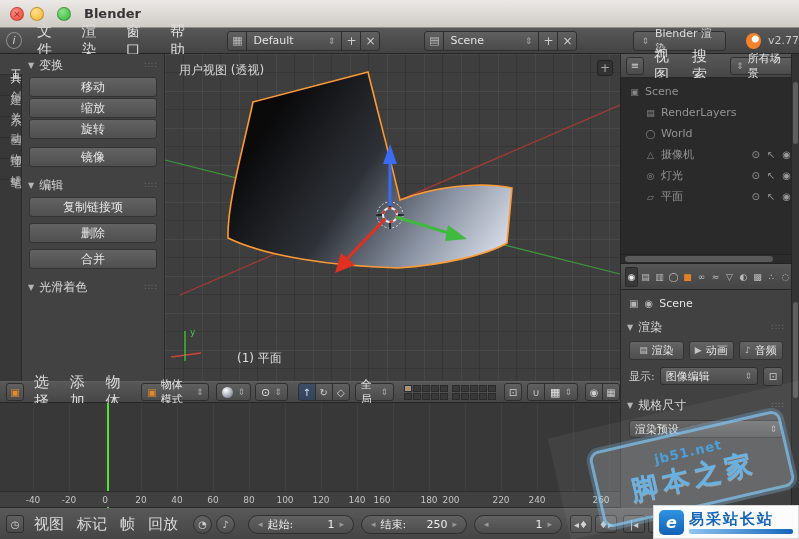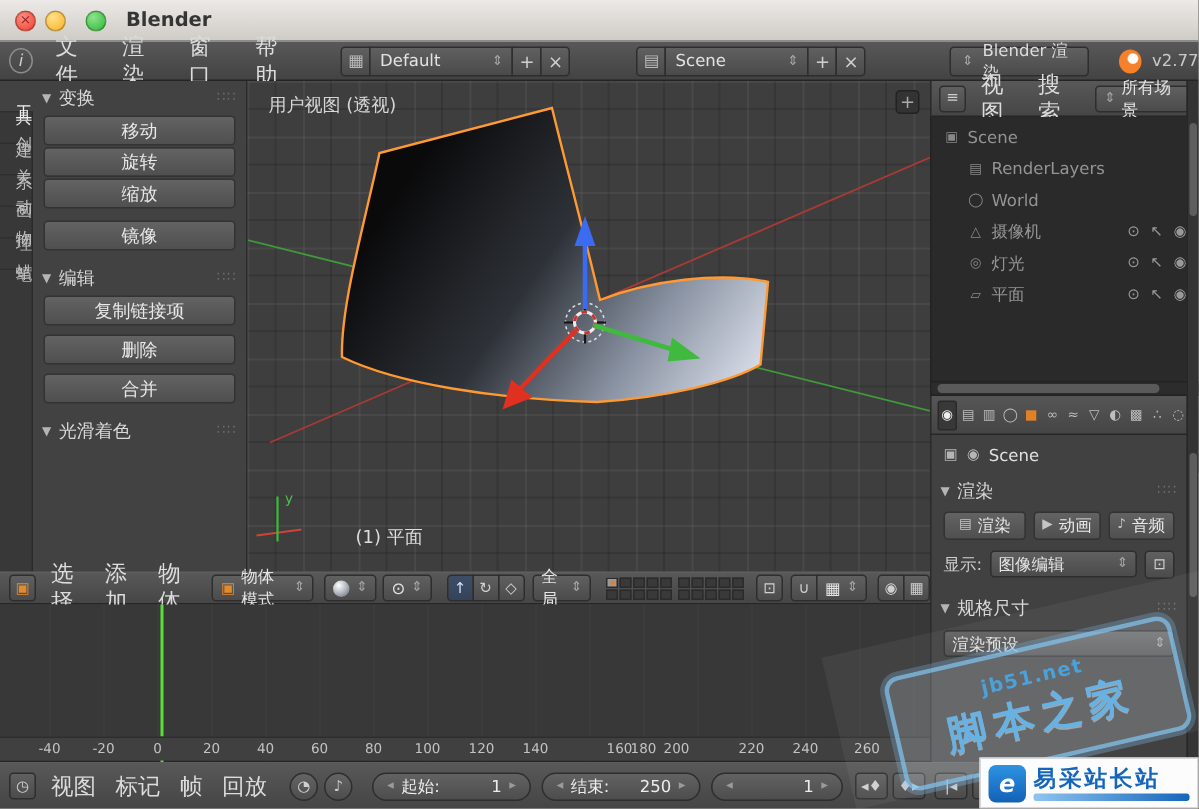--- a/index.html
+++ b/index.html
@@ -219,22 +219,22 @@
     <div class="vtab">蜡笔</div>
   </div>
 
   <div class="toolshelf">
     <div class="panel-hdr">
       <span class="tri">▼</span>
       <span>变换</span>
       <span class="grip">∷∷</span>
     </div>
     <div class="shelf-btn">移动</div>
+    <div class="shelf-btn">缩放</div>
     <div class="shelf-btn">旋转</div>
-    <div class="shelf-btn">缩放</div>
     <div class="gap6"></div>
     <div class="shelf-btn">镜像</div>
     <div class="gap6"></div>
     <div class="panel-hdr">
       <span class="tri">▼</span>
       <span>编辑</span>
       <span class="grip">∷∷</span>
     </div>
     <div class="shelf-btn">复制链接项</div>
     <div class="gap4"></div>
@@ -365,26 +365,26 @@
       <span style="left:33px">-40</span>
       <span style="left:69px">-20</span>
       <span style="left:105px">0</span>
       <span style="left:141px">20</span>
       <span style="left:177px">40</span>
       <span style="left:213px">60</span>
       <span style="left:249px">80</span>
       <span style="left:285px">100</span>
       <span style="left:321px">120</span>
       <span style="left:357px">140</span>
-      <span style="left:413px">160</span>
+      <span style="left:382px">160</span>
       <span style="left:429px">180</span>
       <span style="left:451px">200</span>
       <span style="left:501px">220</span>
       <span style="left:537px">240</span>
-      <span style="left:578px">260</span>
+      <span style="left:601px">260</span>
     </div>
   </div>
 
   <div class="tl-header">
     <div class="icbtn">◷</div>
     <div class="menubar" style="margin-left:10px; gap:13px;">
       <span class="menu">视图</span>
       <span class="menu">标记</span>
       <span class="menu">帧</span>
       <span class="menu">回放</span>

